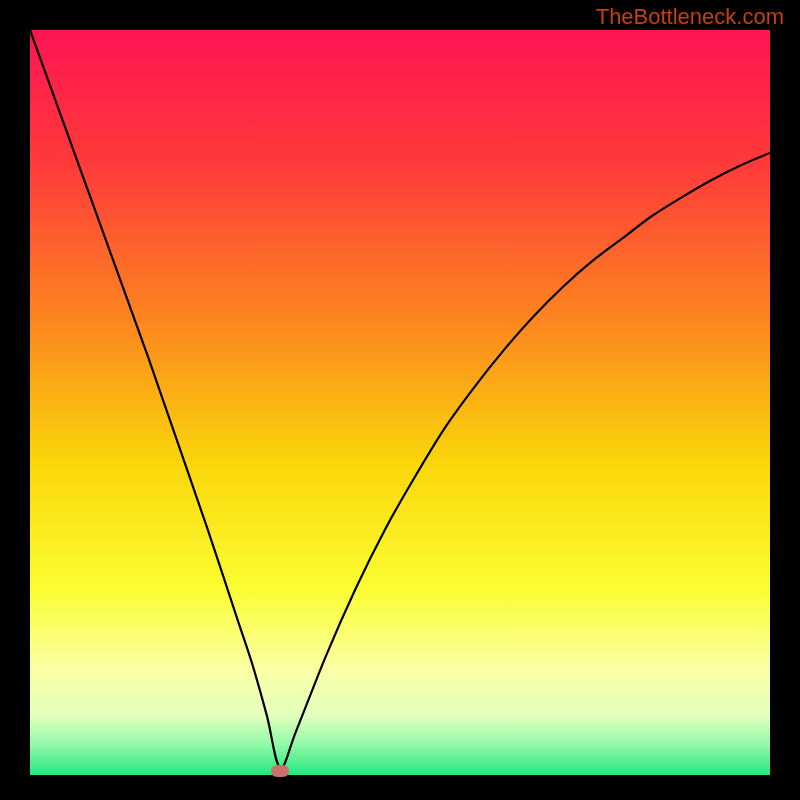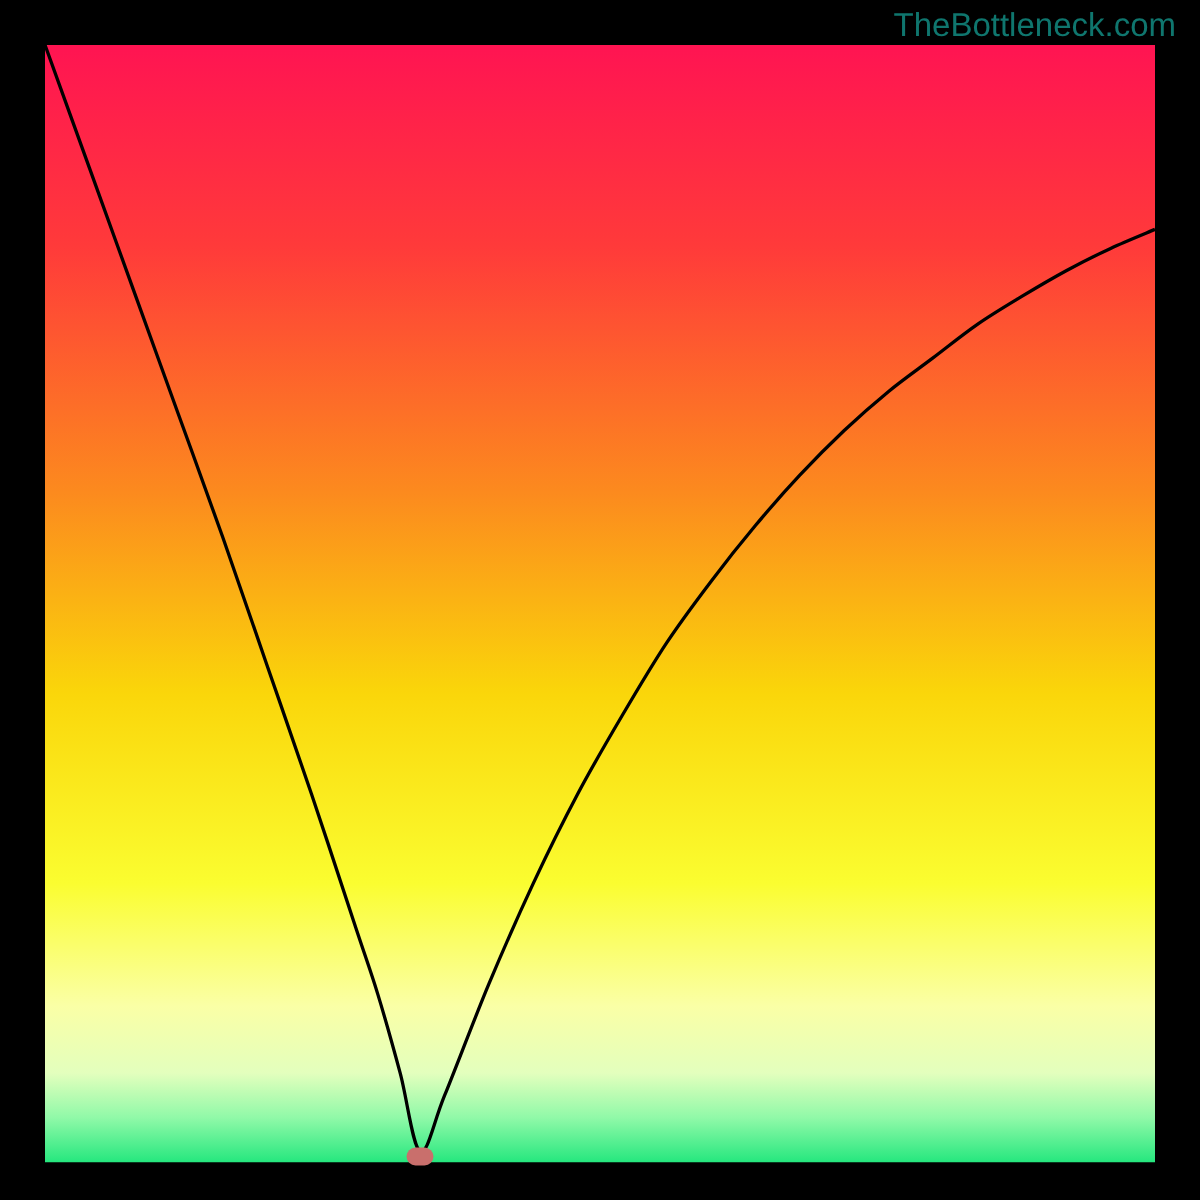--- a/index.html
+++ b/index.html
@@ -9,21 +9,21 @@
     background: #000;
     position: relative;
     overflow: hidden;
   }
   .watermark {
     position: absolute;
     top: 4px;
     right: 16px;
     font-family: Arial, Helvetica, sans-serif;
     font-size: 22px;
-    color: #0f766e;
+    color: #c2410c;
     z-index: 10;
     margin-left: 20px;
   }
   .plot-container {
     position: absolute;
     top: 30px;
     left: 30px;
     width: 740px;
     height: 745px;
   }

